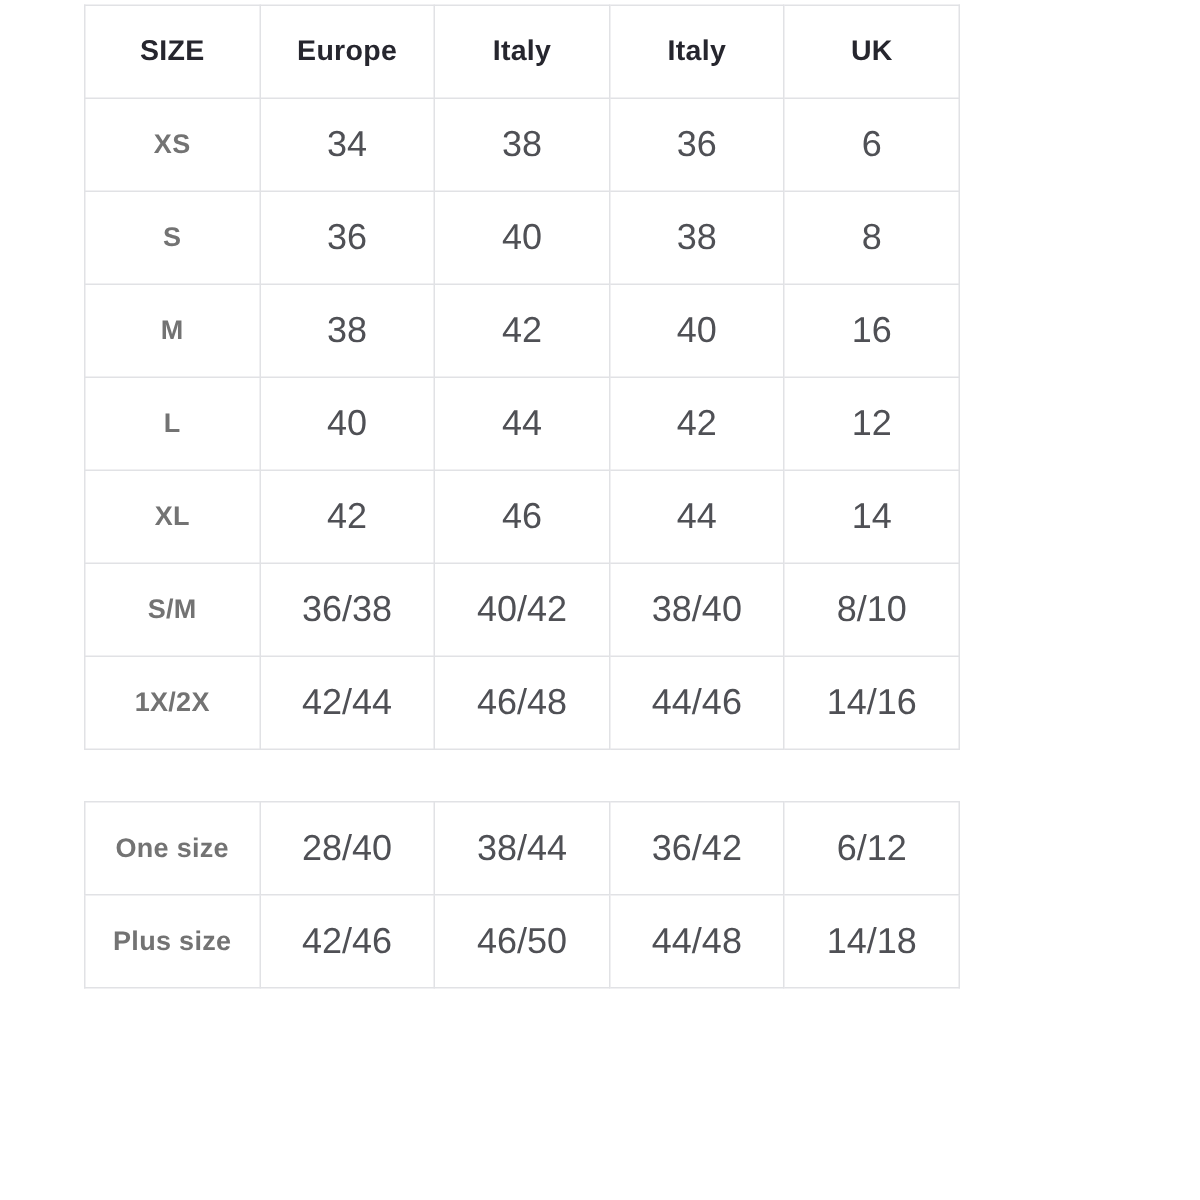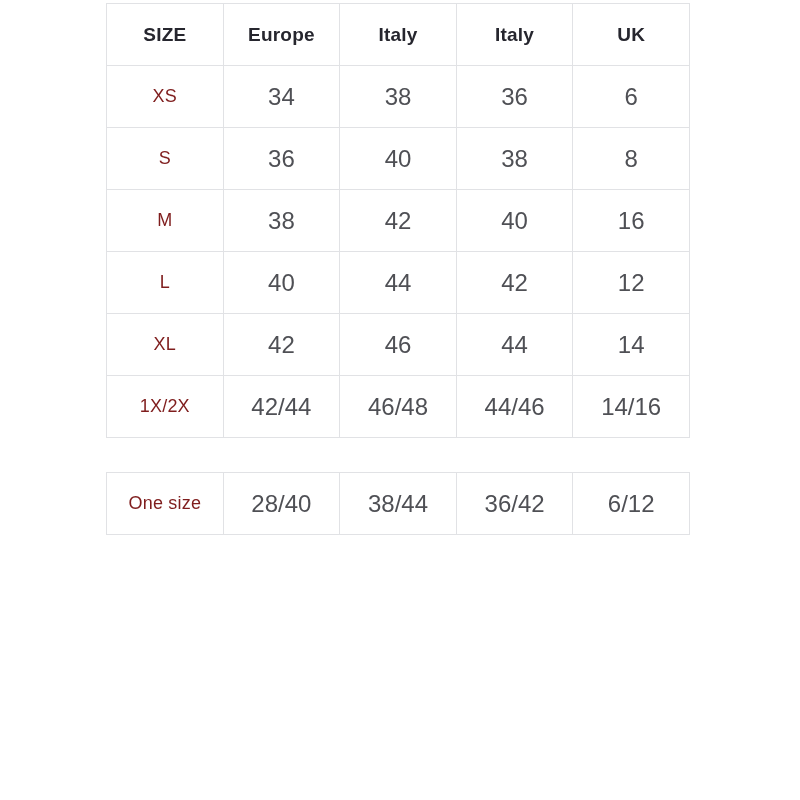--- a/index.html
+++ b/index.html
@@ -6,21 +6,21 @@
     margin: 0;
     padding: 0;
     background: #ffffff;
     font-family: "Liberation Sans", sans-serif;
   }
   .page {
     width: 800px;
     height: 800px;
     background: #ffffff;
     box-sizing: border-box;
-    padding: 3px 0 0 106px;
+    padding: 3px 0 0 56px;
   }
   table.size-grid {
     border-collapse: collapse;
     table-layout: fixed;
     width: 584px;
   }
   table.size-grid td, table.size-grid th {
     border: 1px solid #e1e2e5;
     text-align: center;
     vertical-align: middle;
@@ -30,22 +30,22 @@
     white-space: nowrap;
   }
   th.col-header {
     font-size: 19px;
     font-weight: 700;
     color: #26262e;
     letter-spacing: 0.2px;
   }
   td.row-label {
     font-size: 18px;
-    font-weight: 400;
-    color: #7f1d1d;
+    font-weight: 700;
+    color: #737373;
     letter-spacing: 0.2px;
   }
   td.cell-value {
     font-size: 24px;
     font-weight: 400;
     color: #4f5055;
   }
   .table-gap {
     height: 34px;
   }
@@ -93,36 +93,50 @@
       <td class="cell-value">12</td>
     </tr>
     <tr>
       <td class="row-label">XL</td>
       <td class="cell-value">42</td>
       <td class="cell-value">46</td>
       <td class="cell-value">44</td>
       <td class="cell-value">14</td>
     </tr>
     <tr>
+      <td class="row-label">S/M</td>
+      <td class="cell-value">36/38</td>
+      <td class="cell-value">40/42</td>
+      <td class="cell-value">38/40</td>
+      <td class="cell-value">8/10</td>
+    </tr>
+    <tr>
       <td class="row-label">1X/2X</td>
       <td class="cell-value">42/44</td>
       <td class="cell-value">46/48</td>
       <td class="cell-value">44/46</td>
       <td class="cell-value">14/16</td>
     </tr>
   </tbody>
     </table>
 
   <div class="table-gap"></div>
 
   <table class="size-grid">
     <tbody>
         <tr>
       <td class="row-label">One size</td>
       <td class="cell-value">28/40</td>
       <td class="cell-value">38/44</td>
       <td class="cell-value">36/42</td>
       <td class="cell-value">6/12</td>
     </tr>
+    <tr>
+      <td class="row-label">Plus size</td>
+      <td class="cell-value">42/46</td>
+      <td class="cell-value">46/50</td>
+      <td class="cell-value">44/48</td>
+      <td class="cell-value">14/18</td>
+    </tr>
   </tbody>
     </table>
 
 </div>
 
 </body></html>

